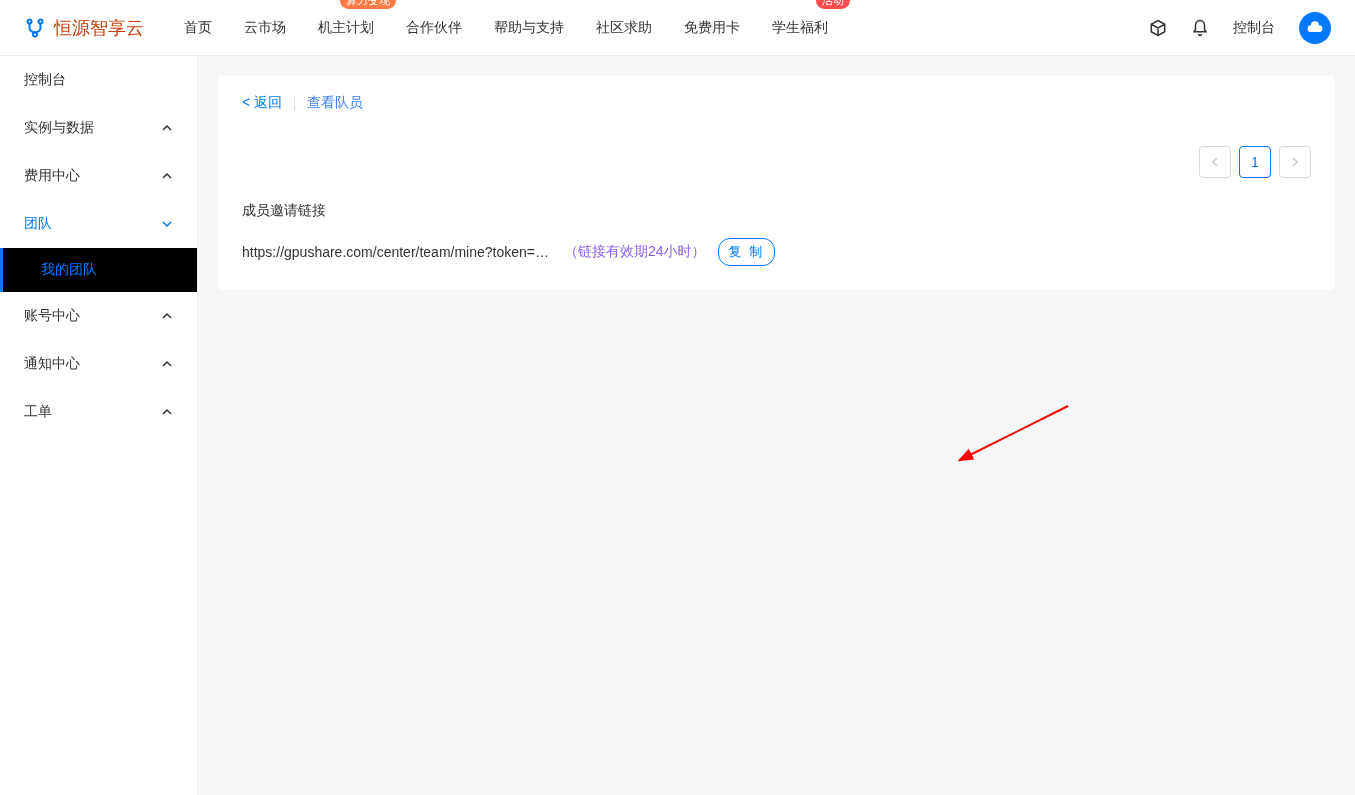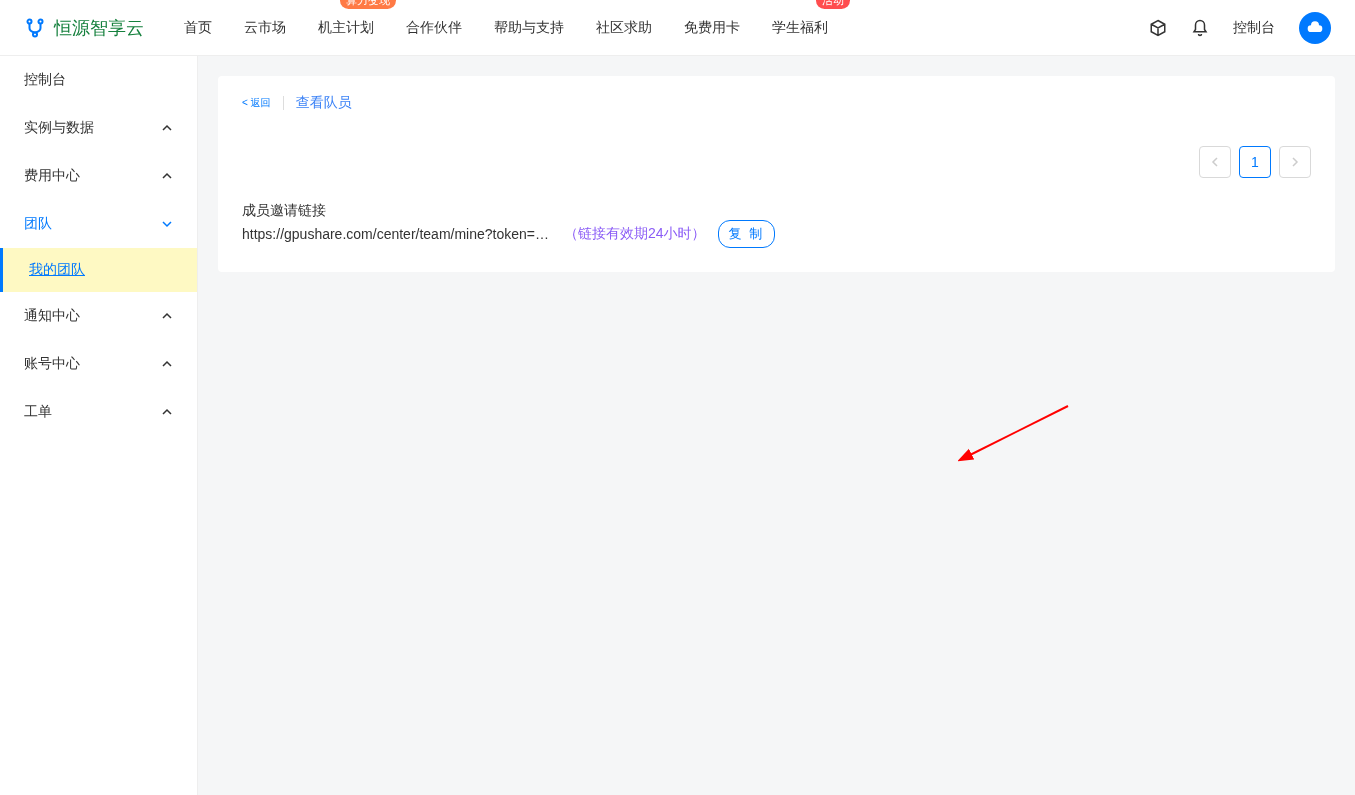--- a/index.html
+++ b/index.html
@@ -1,50 +1,50 @@
 <!DOCTYPE html>
 <html><head>
 <meta charset="utf-8">
 <style>
 * { box-sizing: border-box; margin: 0; padding: 0; }
 body { font-family: -apple-system, BlinkMacSystemFont, "Segoe UI", "PingFang SC", "Microsoft YaHei", sans-serif; font-size: 14px; color: #333; background: #f5f6f7; }
 .top-nav { height: 56px; background: #fff; border-bottom: 1px solid #eee; display: flex; align-items: center; padding: 0 24px; position: relative; }
-.logo { display: flex; align-items: center; color: #15803d; font-size: 18px; font-weight: 500; margin-right: 40px; }
+.logo { display: flex; align-items: center; color: #c2410c; font-size: 18px; font-weight: 500; margin-right: 40px; }
 .logo-icon { width: 22px; height: 22px; margin-right: 8px; }
 .nav-items { display: flex; gap: 32px; flex: 1; }
 .nav-item { color: #333; font-size: 14px; cursor: pointer; position: relative; height: 56px; display: flex; align-items: center; }
 .nav-item .badge { position: absolute; top: -8px; right: -22px; font-size: 11px; padding: 1px 6px; border-radius: 10px; color: #fff; white-space: nowrap; }
 .badge-orange { background: #ff7a45; }
 .badge-red { background: #ff4d4f; }
 .nav-right { display: flex; align-items: center; gap: 24px; }
 .nav-icon { width: 18px; height: 18px; cursor: pointer; display: inline-flex; align-items: center; justify-content: center; }
 .avatar { width: 32px; height: 32px; border-radius: 50%; background: #0079fe; display: flex; align-items: center; justify-content: center; cursor: pointer; }
 .layout { display: flex; height: calc(100vh - 56px); }
 .sidebar { width: 198px; background: #fff; border-right: 1px solid #eee; overflow-y: auto; }
 .menu-item { height: 48px; padding: 0 24px; display: flex; align-items: center; justify-content: space-between; cursor: pointer; color: #333; font-size: 14px; }
 .menu-item.active { color: #0079fe; }
 .submenu-item { height: 44px; padding: 0 24px 0 42px; display: flex; align-items: center; cursor: pointer; color: #666; font-size: 14px; }
-.submenu-item.active { background: #fef9c3; color: #0079fe; border-left: 3px solid #0079fe; padding-left: 26px; text-decoration: underline; }
+.submenu-item.active { background: #000000; color: #0079fe; border-left: 3px solid #0079fe; padding-left: 38px; }
 .chevron { width: 12px; height: 12px; display: inline-flex; align-items: center; justify-content: center; }
 .main { flex: 1; padding: 20px; overflow-y: auto; }
 .card { background: #fff; border-radius: 4px; padding: 0; }
 .card-header { padding: 18px 24px; display: flex; align-items: center; gap: 12px; }
-.back-link { color: #0079fe; cursor: pointer; font-size: 10px; }
+.back-link { color: #0079fe; cursor: pointer; font-size: 14px; }
 .divider-v { width: 1px; height: 14px; background: #ddd; }
 .page-title { color: #3b82f6; font-size: 14px; }
 .card-body { padding: 0 24px 24px; }
 .table { width: 100%; border-collapse: collapse; }
 .table thead th { background: #f7f7f7; color: #666; font-weight: 400; text-align: left; padding: 16px 16px; font-size: 14px; }
 .table tbody td { padding: 16px 16px; color: #333; font-size: 14px; border-bottom: 1px solid #f0f0f0; }
 .pagination { display: flex; justify-content: flex-end; gap: 8px; margin-top: 16px; }
 .page-btn { width: 32px; height: 32px; border: 1px solid #d9d9d9; background: #fff; border-radius: 4px; display: flex; align-items: center; justify-content: center; cursor: pointer; color: #999; font-size: 14px; }
 .page-btn.active { border-color: #0079fe; color: #0079fe; }
 .page-btn.disabled { color: #ccc; cursor: not-allowed; }
 .invite-section { margin-top: 24px; }
-.invite-title { font-weight: 500; color: #333; margin-bottom: 0; font-size: 14px; }
+.invite-title { font-weight: 500; color: #333; margin-bottom: 18px; font-size: 14px; }
 .invite-row { display: flex; align-items: center; gap: 12px; font-size: 14px; }
 .invite-link { color: #333; max-width: 310px; overflow: hidden; text-overflow: ellipsis; white-space: nowrap; }
 .invite-hint { color: #8b5cf6; }
 .copy-btn { border: 1px solid #0079fe; background: #fff; color: #0079fe; padding: 4px 10px; border-radius: 12px; cursor: pointer; font-size: 13px; letter-spacing: 2px; position: relative; }
 .arrow-svg { position: absolute; left: 740px; top: 325px; pointer-events: none; }
 </style>
 </head>
 <body>
 
 <div class="top-nav">
@@ -111,29 +111,29 @@
       <div class="menu-item active">
         <span>团队</span>
         <span class="chevron">
           <svg width="10" height="10" viewBox="0 0 10 10">
             <path d="M1 3 L5 7 L9 3" fill="none" stroke="currentColor" stroke-width="1.5"></path>
           </svg>
         </span>
       </div>
       <div class="submenu-item active">我的团队</div>
       <div class="menu-item">
-        <span>通知中心</span>
+        <span>账号中心</span>
         <span class="chevron">
           <svg width="10" height="10" viewBox="0 0 10 10">
             <path d="M1 7 L5 3 L9 7" fill="none" stroke="currentColor" stroke-width="1.5"></path>
           </svg>
         </span>
       </div>
       <div class="menu-item">
-        <span>账号中心</span>
+        <span>通知中心</span>
         <span class="chevron">
           <svg width="10" height="10" viewBox="0 0 10 10">
             <path d="M1 7 L5 3 L9 7" fill="none" stroke="currentColor" stroke-width="1.5"></path>
           </svg>
         </span>
       </div>
       <div class="menu-item">
         <span>工单</span>
         <span class="chevron">
           <svg width="10" height="10" viewBox="0 0 10 10">

